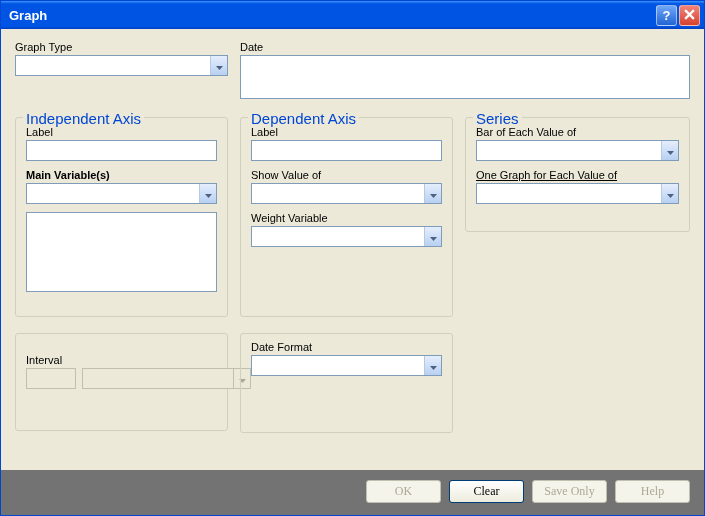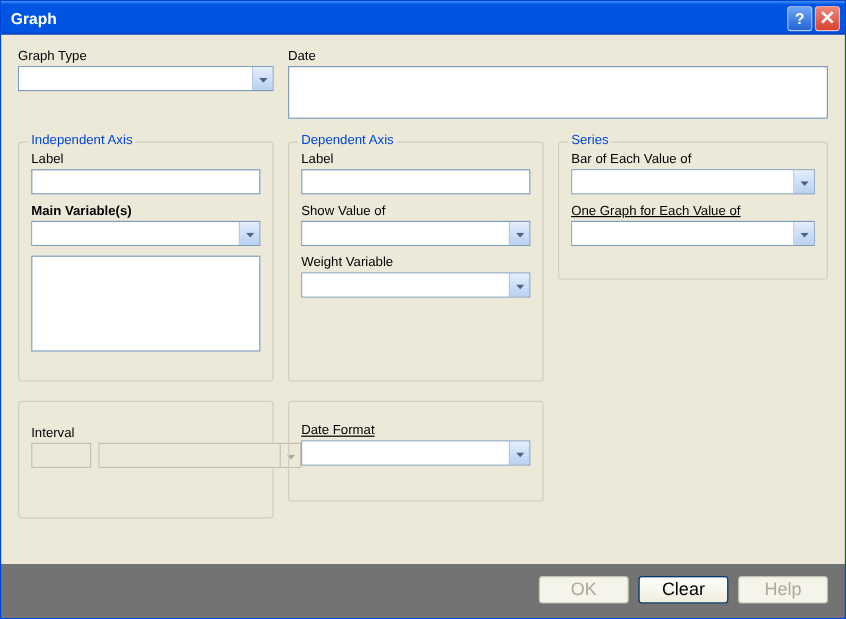--- a/index.html
+++ b/index.html
@@ -108,36 +108,36 @@
   position: relative;
   margin-top: 6px;
 }
 .fieldset-legend {
   position: absolute;
   top: -8px;
   left: 7px;
   background: #ece9d8;
   padding: 0 3px;
   color: #0046d5;
-  font-size: 11px;
+  font-size: 15px;
 }
 .btnbar {
   display: flex;
   justify-content: flex-end;
   gap: 8px;
   padding: 10px 14px 12px 0;
 }
 .btn {
   min-width: 75px;
   height: 23px;
   border: 1px solid #003c74;
   border-radius: 3px;
   background: linear-gradient(to bottom, #fff, #eeecdd);
-  font-family: Liberation Sans, sans-serif;
-  font-size: 15px;
+  font-family: Liberation Serif, serif;
+  font-size: 12px;
   cursor: pointer;
   padding: 0 10px;
   text-align: center;
 }
 .btn.disabled {
   color: #aca899;
   border-color: #c0c0b0;
   background: #f5f4ea;
   cursor: default;
 }
@@ -272,34 +272,35 @@
               <div class="combo-btn">
                 <span><svg viewBox="0 0 7 4">
                       <path d="M0 0 L3.5 4 L7 0 Z" fill="#aca899"></path>
                     </svg></span>
               </div>
             </div>
           </div>
         </div>
       </div>
 
-      <div class="fieldset" style="width:213px; height:84px; padding-top:18px;text-decoration:underline;">
+      <div class="fieldset" style="width:213px; height:100px; padding-top:7px;">
         <div class="field-group" style="margin-bottom:0;">
           <span class="label">Date Format</span>
           <div class="combo">
             <input class="combo-input" value="" style="">
             <div class="combo-btn">
               <span><svg viewBox="0 0 7 4">
                     <path d="M0 0 L3.5 4 L7 0 Z" fill="#4d6185"></path>
                   </svg></span>
             </div>
           </div>
         </div>
       </div>
     </div>
   </div>
 
   <div class="btnbar">
     <button class="btn disabled" disabled="">OK</button>
     <button class="btn">Clear</button>
+    <button class="btn disabled" disabled="">Save Only</button>
     <button class="btn disabled" disabled="">Help</button>
   </div>
 </div>
 
 </body></html>

